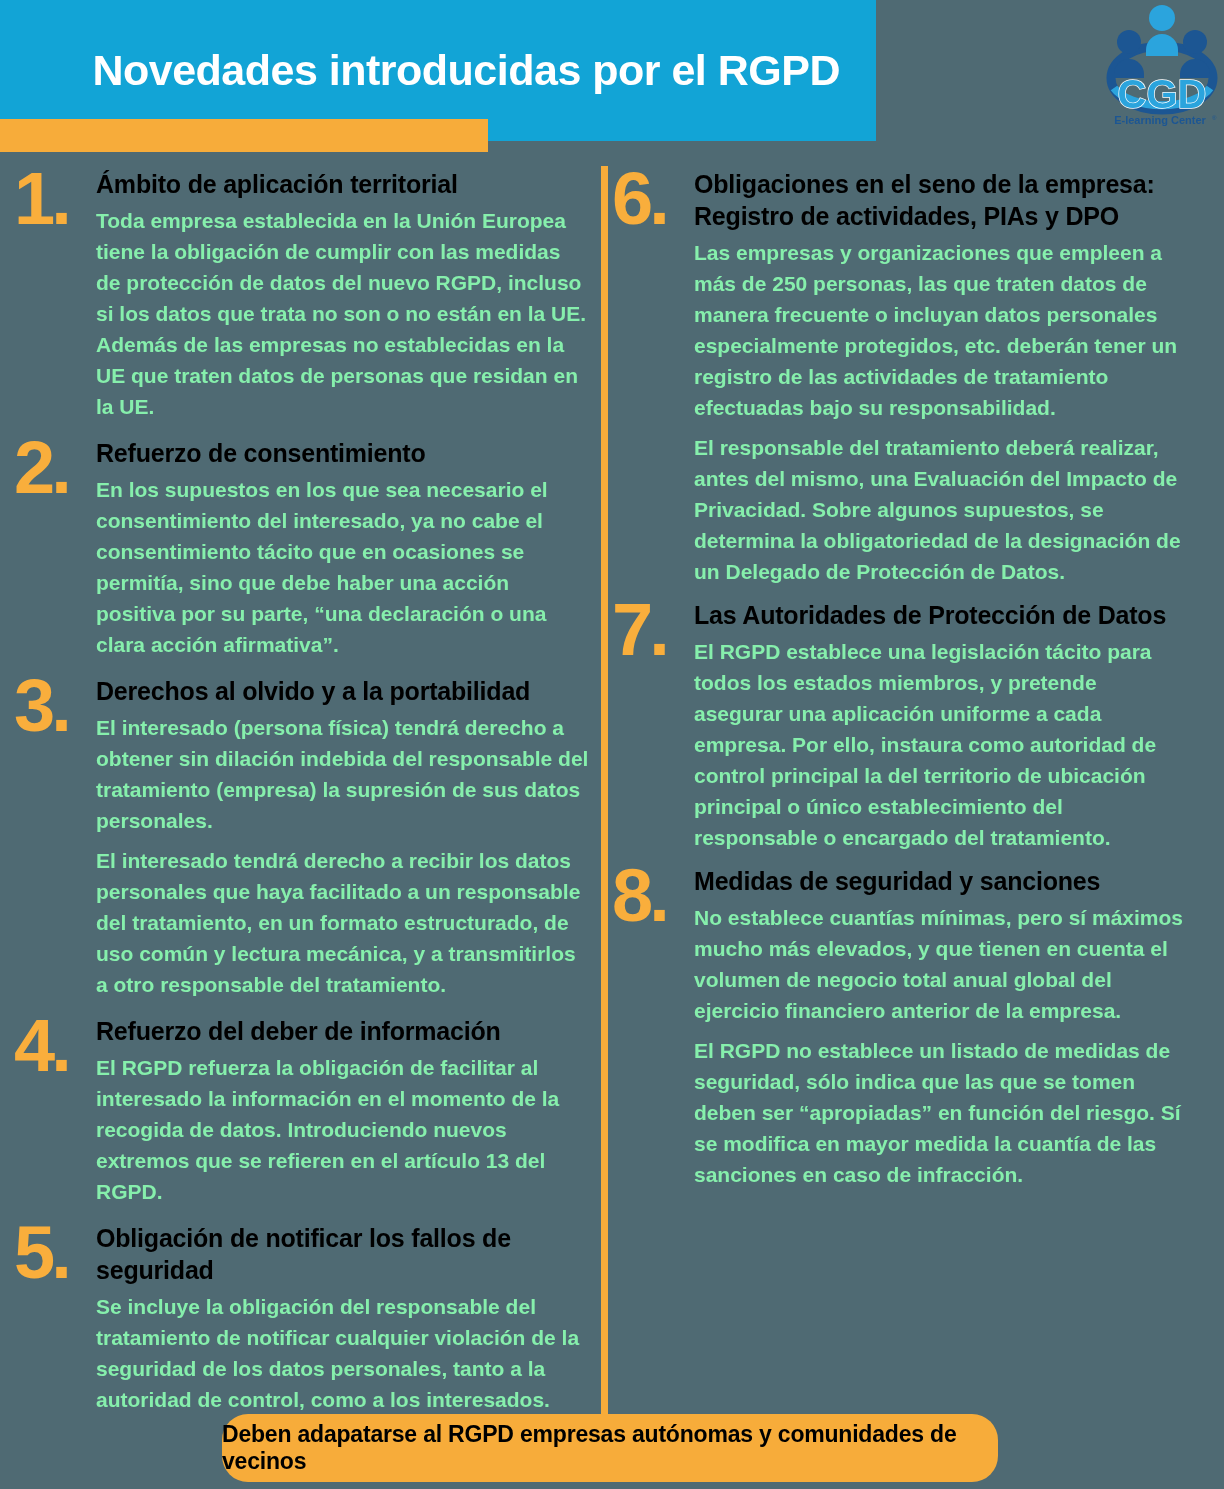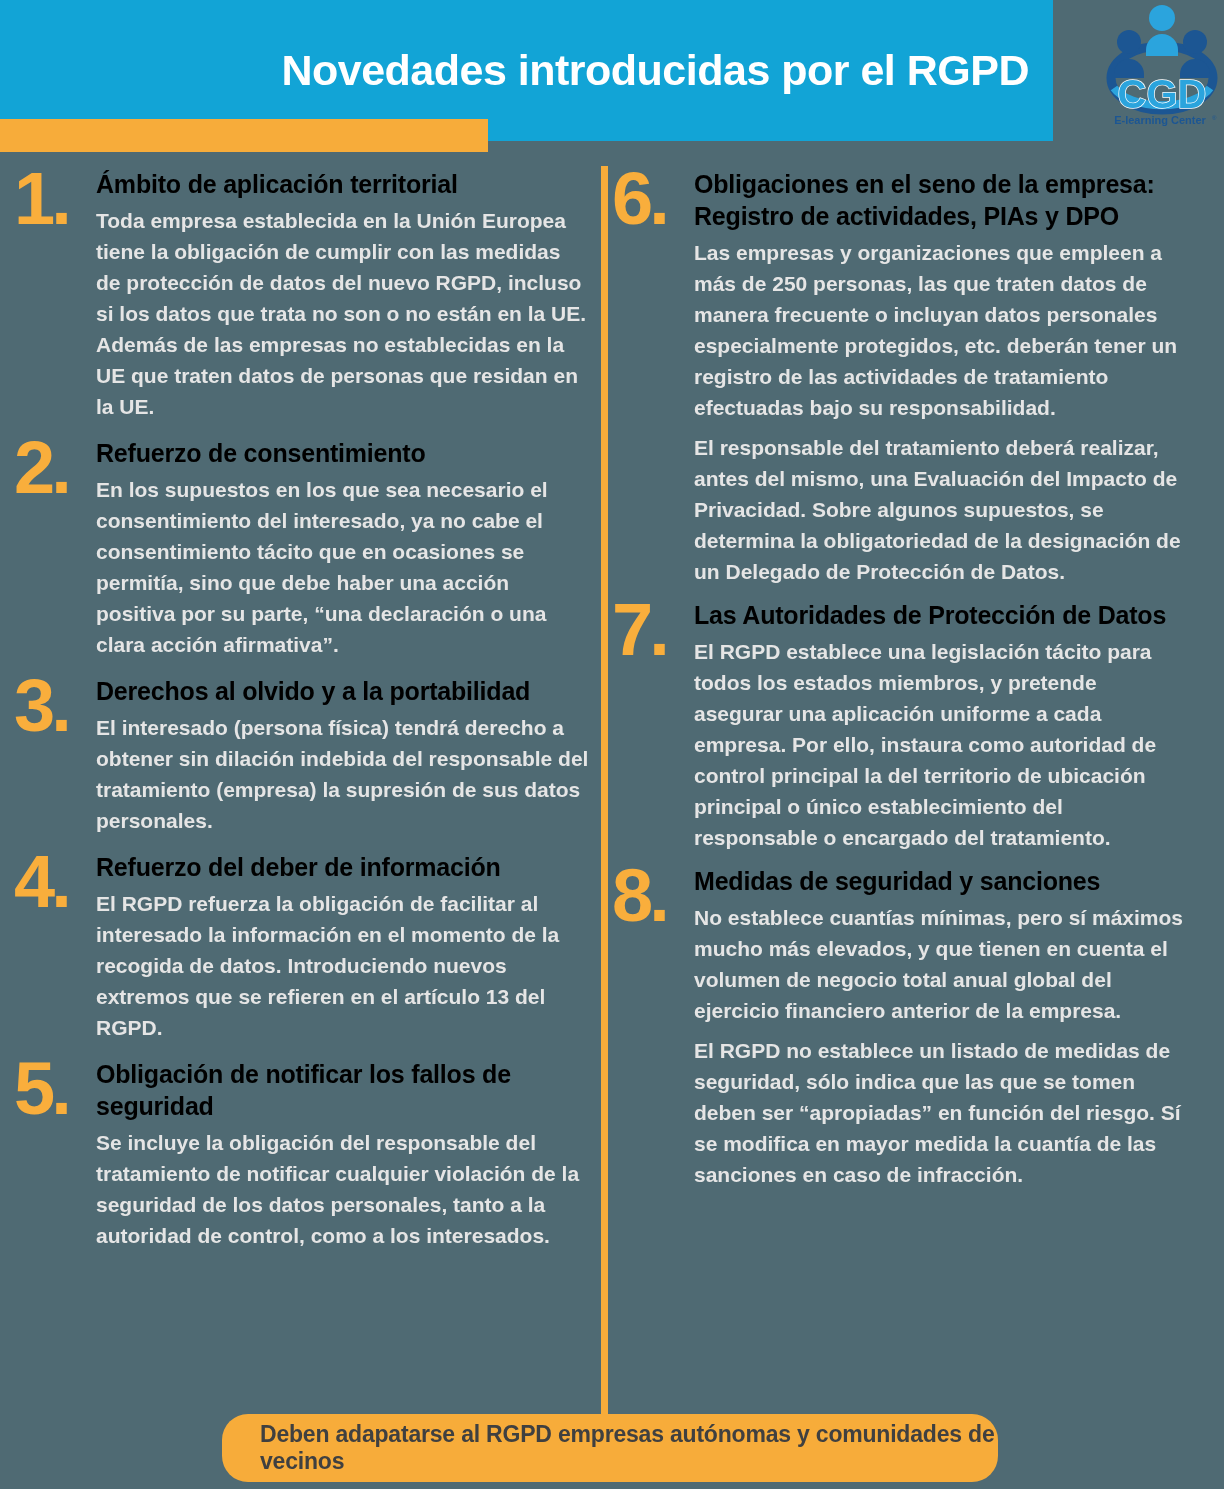--- a/index.html
+++ b/index.html
@@ -6,24 +6,24 @@
   body{
     width:1224px;height:1489px;
     background:#4F6A73;
     font-family:"Liberation Sans", sans-serif;
     position:relative;
     overflow:hidden;
   }
   
   .header-bar{
     position:absolute;left:0;top:0;
-    width:1053px;height:141px;
+    width:876px;height:141px;
     background:#12A4D6;
     display:flex;align-items:center;justify-content:flex-end;
-    padding-right:24px;box-sizing:border-box;
+    padding-right:36px;box-sizing:border-box;
   }
   .header-bar h1{
     margin:0;
     color:#FFFFFF;
     font-size:43px;
     font-weight:700;
     letter-spacing:-0.5px;
   }
   .accent-bar{
     position:absolute;left:0;top:119px;
@@ -58,21 +58,21 @@
   .content{flex:1;min-width:0;}
   .content h2{
     margin:0 0 5px 0;
     color:#000000;
     font-size:25px;font-weight:700;
     line-height:32px;
     letter-spacing:-0.2px;
   }
   .content p{
     margin:0 11px 9px 0;
-    color:#e5e5e5;
+    color:#86efac;
     font-size:21px;font-weight:600;
     line-height:31px;
   }
   .content p:last-child{margin-bottom:0;}
   
   .divider{
     position:absolute;
     left:601px;top:166px;
     width:7px;height:1248px;
     background:#F7AC3A;
@@ -81,24 +81,23 @@
   .banner{
     position:absolute;
     left:222px;top:1414px;
     width:776px;height:68px;
     background:#F7AC3A;
     border-radius:26px;
     display:flex;align-items:center;justify-content:center;
     z-index:5;
   }
   .banner span{
-    color:#404040;
+    color:#000000;
     font-size:23px;font-weight:700;
     letter-spacing:-0.2px;
-    padding-left:38px;
   }
 </style>
 </head>
 <body>
 
 <header>
   <div class="header-bar">
     <h1>Novedades introducidas por el RGPD</h1>
   </div>
   <div class="accent-bar"></div>
@@ -137,20 +136,21 @@
         <h2>Refuerzo de consentimiento</h2>
         <p>En los supuestos en los que sea necesario el consentimiento del interesado, ya no cabe el consentimiento tácito que en ocasiones se permitía, sino que debe haber una acción positiva por su parte, “una declaración o una clara acción afirmativa”.</p>
       </div>
     </article>
 
     <article class="item">
       <div class="num">3.</div>
       <div class="content">
         <h2>Derechos al olvido y a la portabilidad</h2>
         <p>El interesado (persona física) tendrá derecho a obtener sin dilación indebida del responsable del tratamiento (empresa) la supresión de sus datos personales.</p>
+        <p>El interesado tendrá derecho a recibir los datos personales que haya facilitado a un responsable del tratamiento, en un formato estructurado, de uso común y lectura mecánica, y a transmitirlos a otro responsable del tratamiento.</p>
       </div>
     </article>
 
     <article class="item">
       <div class="num">4.</div>
       <div class="content">
         <h2>Refuerzo del deber de información</h2>
         <p>El RGPD refuerza la obligación de facilitar al interesado la información en el momento de la recogida de datos. Introduciendo nuevos extremos que se refieren en el artículo 13 del RGPD.</p>
       </div>
     </article>

